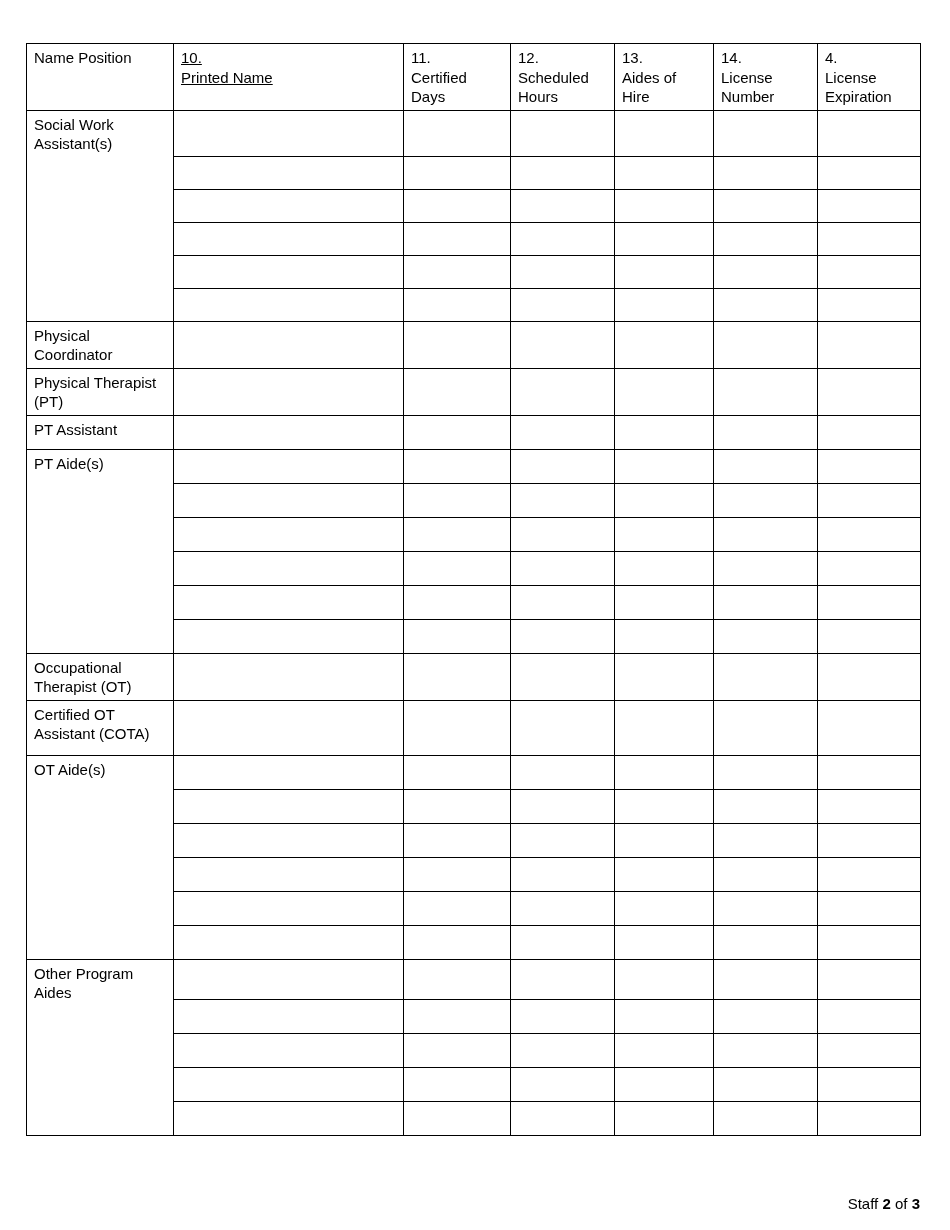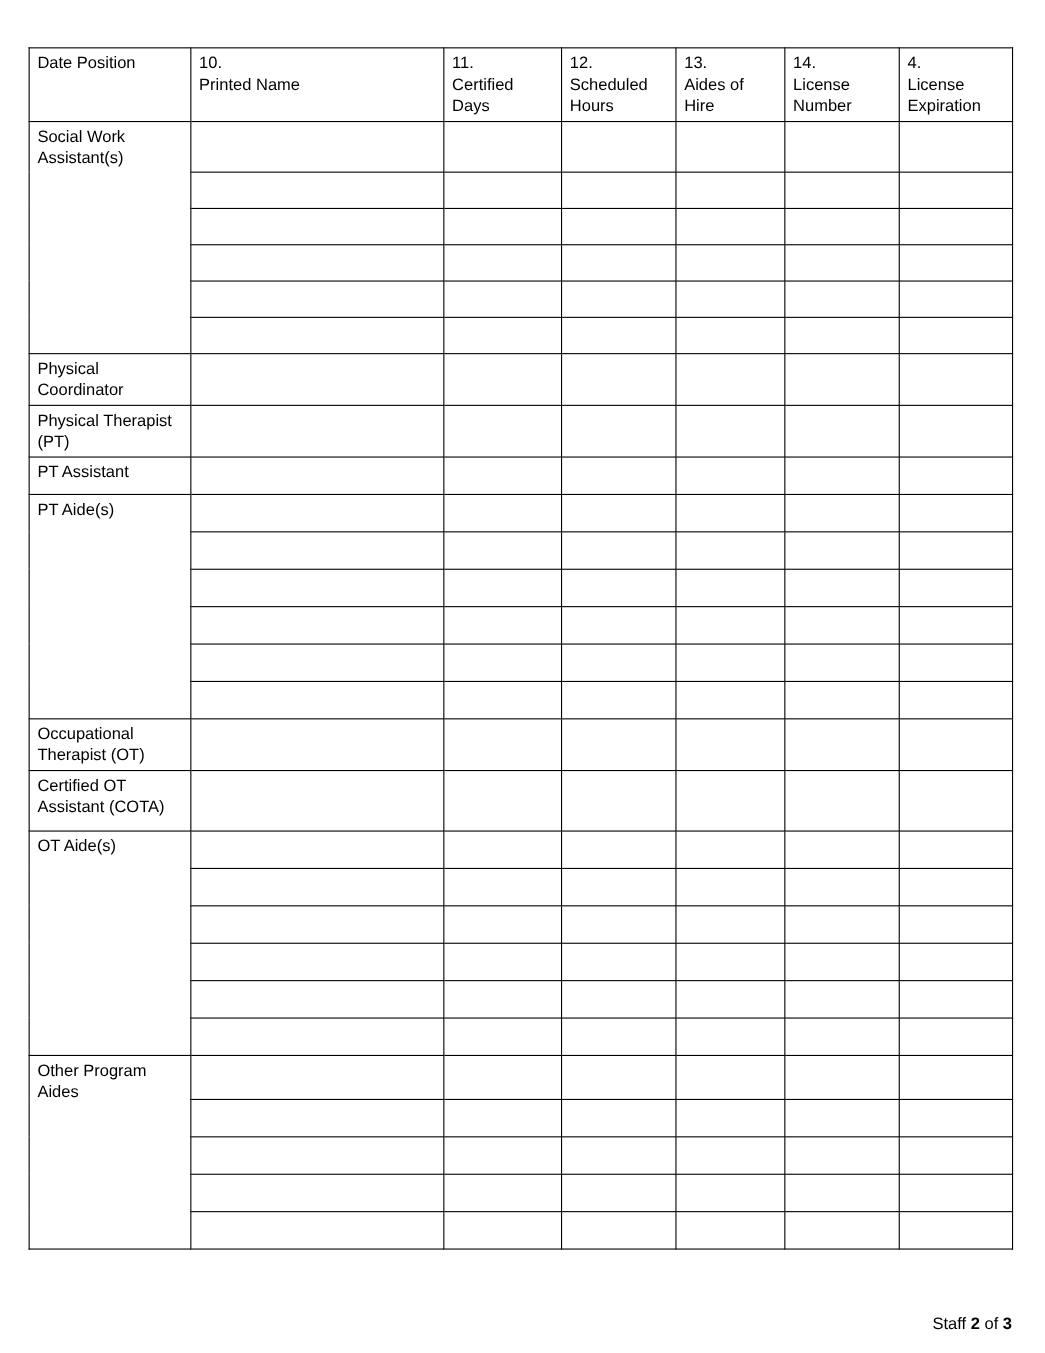--- a/index.html
+++ b/index.html
@@ -38,21 +38,21 @@
     padding: 4px 6px 3px 7px;
     font-size: 15px;
     line-height: 1.30;
     height: 24px;
     box-sizing: border-box;
     overflow: hidden;
   }
   td.label-cell {
     width: 147px;
   }
-  td.col-name { width: 230px; }
+  td.col-name { width: 230px; text-decoration: underline; }
   td.col-days { width: 107px; }
   td.col-hours { width: 104px; margin-top: 44px; }
   td.col-hire { width: 99px; }
   td.col-lic  { width: 104px; }
   td.col-exp  { width: 103px; }
 
   .hdr-num {
     display: block;
   }
   .hdr-txt {
@@ -79,21 +79,21 @@
         <col style="width:230px">
         <col style="width:107px">
         <col style="width:104px">
         <col style="width:99px">
         <col style="width:104px">
         <col style="width:103px">
       </colgroup>
       <tbody>
         <tr class="row-h66" style="height: 66px;">
           <td class="label-cell" style="height: 66px;">
-            <span class="hdr-txt">Date Position</span>
+            <span class="hdr-txt">Name Position</span>
           </td>
           <td class="col-name" style="height: 66px;">
             <span class="hdr-num">10.</span>
             <span class="hdr-txt">Printed Name</span>
           </td>
           <td class="col-days" style="height: 66px;">
             <span class="hdr-num">11.</span>
             <span class="hdr-txt">Certified Days</span>
           </td>
           <td class="col-hours" style="height: 66px;">

